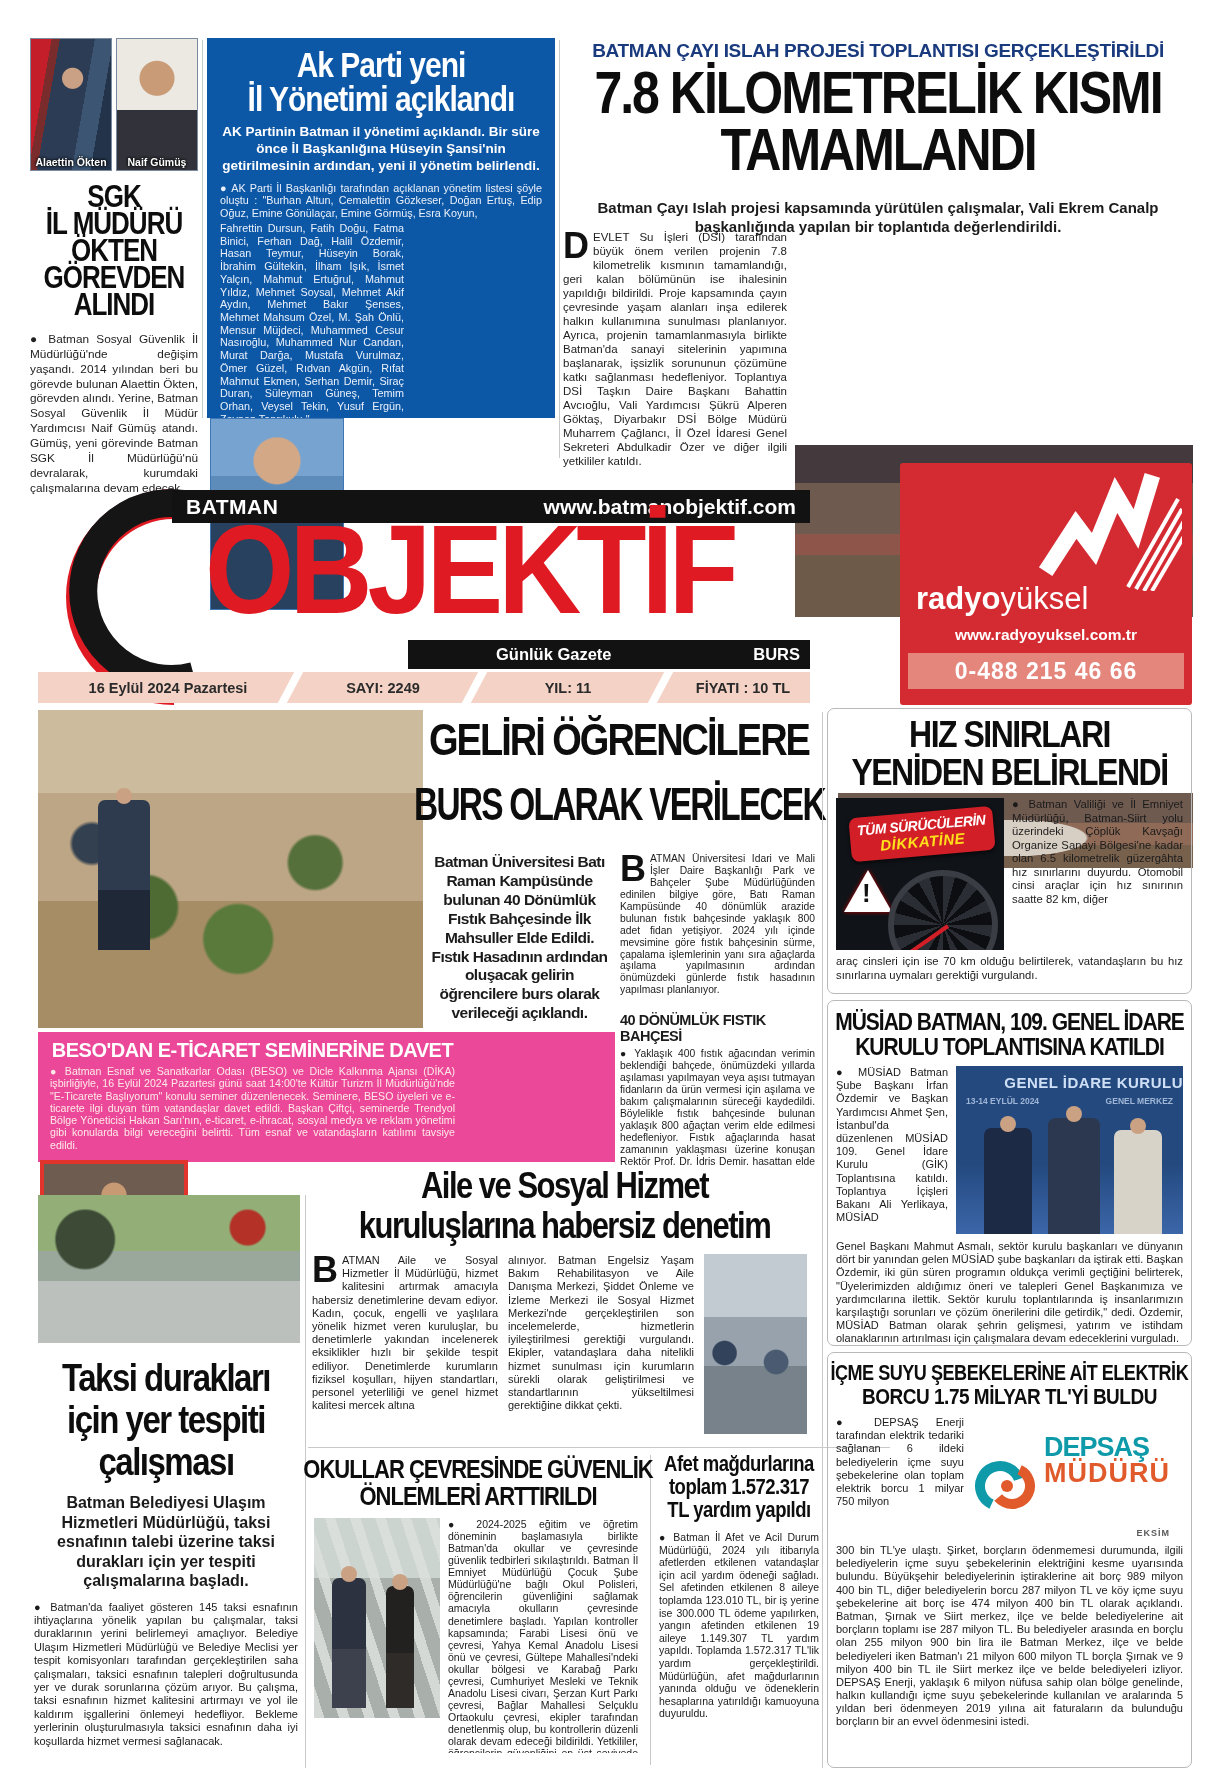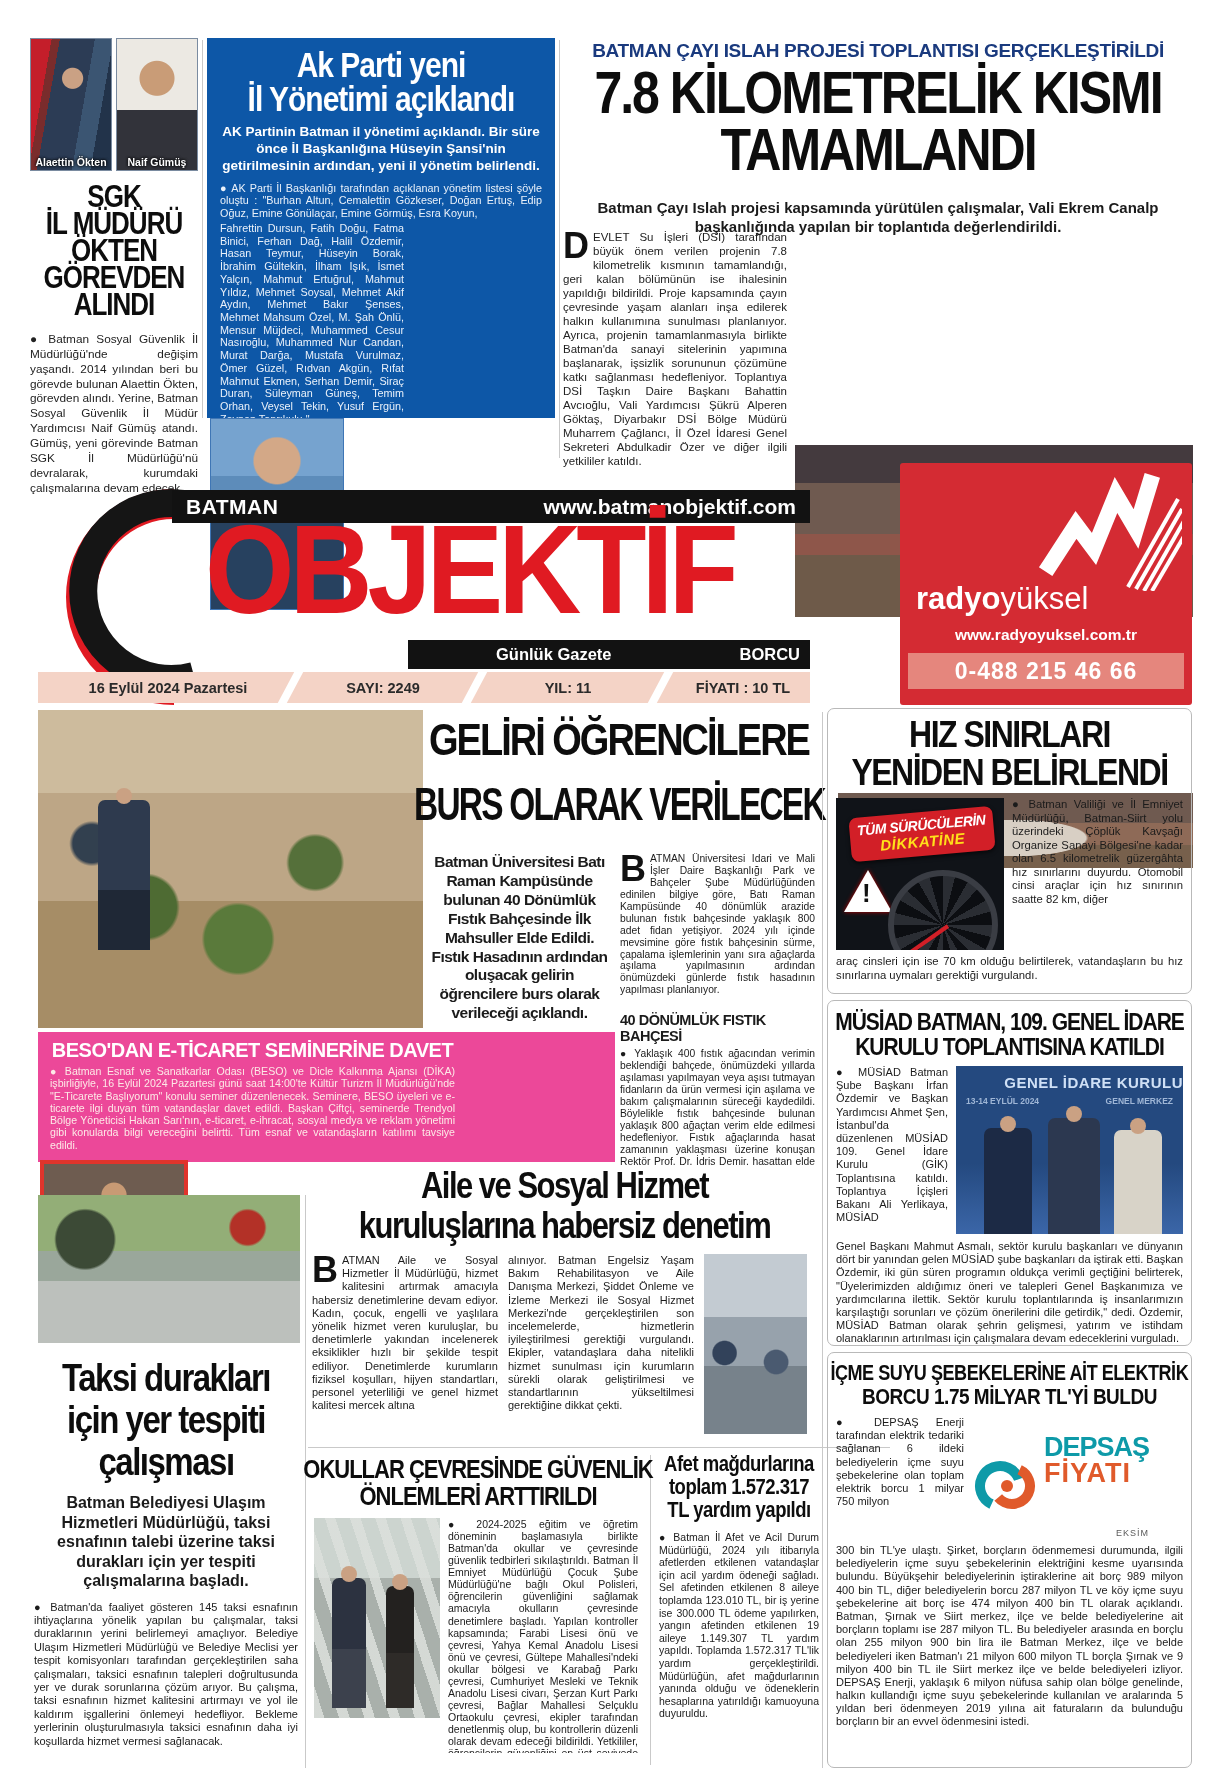--- a/index.html
+++ b/index.html
@@ -63,21 +63,21 @@
   
   #musiad-photo { background:linear-gradient(180deg,#24497f 0 58%, #3b66a8); }
   #musiad-photo .bigtxt { position:absolute; top:8px; left:0; right:0; text-align:right; color:#cfe0f6; font-weight:bold; font-size:15px; letter-spacing:0.5px; }
   #musiad-photo .smtxt1 { position:absolute; top:30px; left:10px; color:#9fb6d6; font-size:8.5px; font-weight:bold; }
   #musiad-photo .smtxt2 { position:absolute; top:30px; right:10px; color:#9fb6d6; font-size:8.5px; font-weight:bold; }
 
   
   #depsas { display:flex; align-items:center; gap:8px; }
   #depsas .t1 { color:#0e9aa8; font-weight:bold; font-size:27px; letter-spacing:-1px; line-height:26px; }
   #depsas .t2 { color:#e05a2b; font-weight:bold; font-size:27px; letter-spacing:1px; line-height:26px; }
-  #depsas .t3 { color:#5a5a5a; font-weight:normal; font-size:9px; text-align:right; letter-spacing:1px;margin-top:42px; }
+  #depsas .t3 { color:#5a5a5a; font-weight:bold; font-size:9px; text-align:right; letter-spacing:1px;margin-top:42px; }
 </style>
 </head>
 <body>
 
 <div id="page">
 
   <div class="abs" style="left:30px; top:38px; width:168px;">
     <div style="display:flex; gap:4px;">
       <div class="photo ph-flagman" style="width:82px; height:133px; border:1px solid #7a8ba0;">
         <div class="pcap">Alaettin Ökten</div>
@@ -150,21 +150,21 @@
     <span class="b" style="font-size:21px; letter-spacing:0.5px;">BATMAN</span>
     <span class="b" style="font-size:21px; margin-left:auto; ">www.batmanobjektif.com</span>
   </div>
 
   <div class="abs" style="left:205px; top:505px; width:615px; height:145px; overflow:visible; z-index:3;">
     <div id="brand-title">OBJEKTİF</div>
   </div>
 
   <div class="blackbar abs" style="left:408px; top:640px; width:402px; height:29px; padding:0 10px 0 88px;">
     <span class="b" style="font-size:16.5px;">Günlük Gazete</span>
-    <span class="b" style="font-size:16.5px; margin-left:auto;">BORCU</span>
+    <span class="b" style="font-size:16.5px; margin-left:auto;">BURS</span>
   </div>
 
   <div class="datestrip abs" style="left:38px; top:672px; width:772px; height:31px;">
     <div class="sep" style="left:248px;"></div>
     <div class="sep" style="left:432px;"></div>
     <div class="sep" style="left:618px;"></div>
     <div class="datecell" style="left:20px; width:220px;">16 Eylül 2024 Pazartesi</div>
     <div class="datecell" style="left:270px; width:150px;">SAYI: 2249</div>
     <div class="datecell" style="left:455px; width:150px;">YIL: 11</div>
     <div class="datecell" style="left:640px; width:130px;">FİYATI : 10 TL</div>
@@ -346,21 +346,21 @@
     <div style="display:flex; gap:10px; margin-top:7px;">
       <div class="just" style="width:128px; flex:none; font-size:11px; line-height:1.2;">● DEPSAŞ Enerji tarafından elektrik tedariki sağlanan 6 ildeki belediyelerin içme suyu şebekelerine olan toplam elektrik borcu 1 milyar 750 milyon</div>
       <div id="depsas" style="margin-top:18px;">
         <svg width="62" height="62" viewBox="0 0 62 62">
           <circle cx="26" cy="31" r="20" fill="none" stroke="#0e9aa8" stroke-width="10" stroke-dasharray="78 48" transform="rotate(115 26 31)"></circle>
           <circle cx="38" cy="31" r="18" fill="none" stroke="#e05a2b" stroke-width="10" stroke-dasharray="64 50" transform="rotate(-65 38 31)"></circle>
           <circle cx="33" cy="31" r="6" fill="#e05a2b"></circle>
         </svg>
         <div>
           <div class="t1">DEPSAŞ</div>
-          <div class="t2">FİYATI</div>
+          <div class="t2">MÜDÜRÜ</div>
           <div class="t3">EKSİM</div>
         </div>
       </div>
     </div>
     <div class="just" style="margin-top:6px; font-size:11px; line-height:1.2;">300 bin TL'ye ulaştı. Şirket, borçların ödenmemesi durumunda, ilgili belediyelerin içme suyu şebekelerinin elektriğini kesme uyarısında bulundu. Büyükşehir belediyelerinin iştiraklerine ait borç 989 milyon 400 bin TL, diğer belediyelerin borcu 287 milyon TL ve köy içme suyu şebekelerine ait borç ise 474 milyon 400 bin TL olarak açıklandı. Batman, Şırnak ve Siirt merkez, ilçe ve belde belediyelerine ait borçların toplamı ise 287 milyon TL. Bu belediyeler arasında en borçlu olan 255 milyon 900 bin lira ile Batman Merkez, ilçe ve belde belediyeleri iken Batman'ı 21 milyon 600 milyon TL borçla Şırnak ve 9 milyon 400 bin TL ile Siirt merkez ilçe ve belde belediyeleri izliyor. DEPSAŞ Enerji, yaklaşık 6 milyon nüfusa sahip olan bölge genelinde, halkın kullandığı içme suyu şebekelerinde kullanılan ve aralarında 5 yıldan beri ödenmeyen 2019 yılına ait faturaların da bulunduğu borçların bir an evvel ödenmesini istedi.</div>
   </div>
 
 </div>
 
 </body></html>

